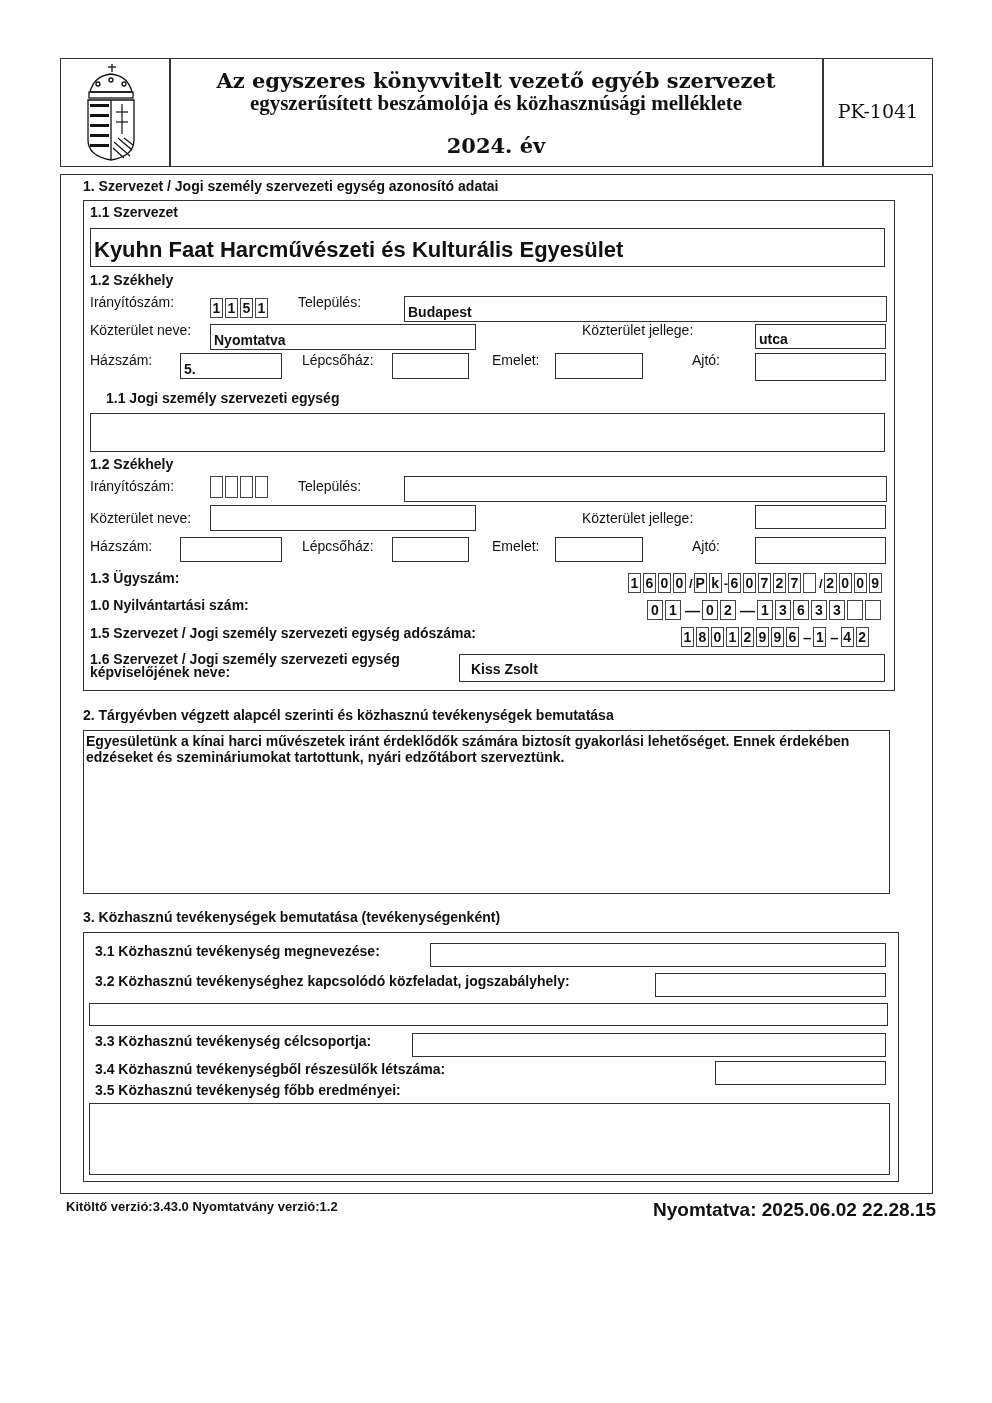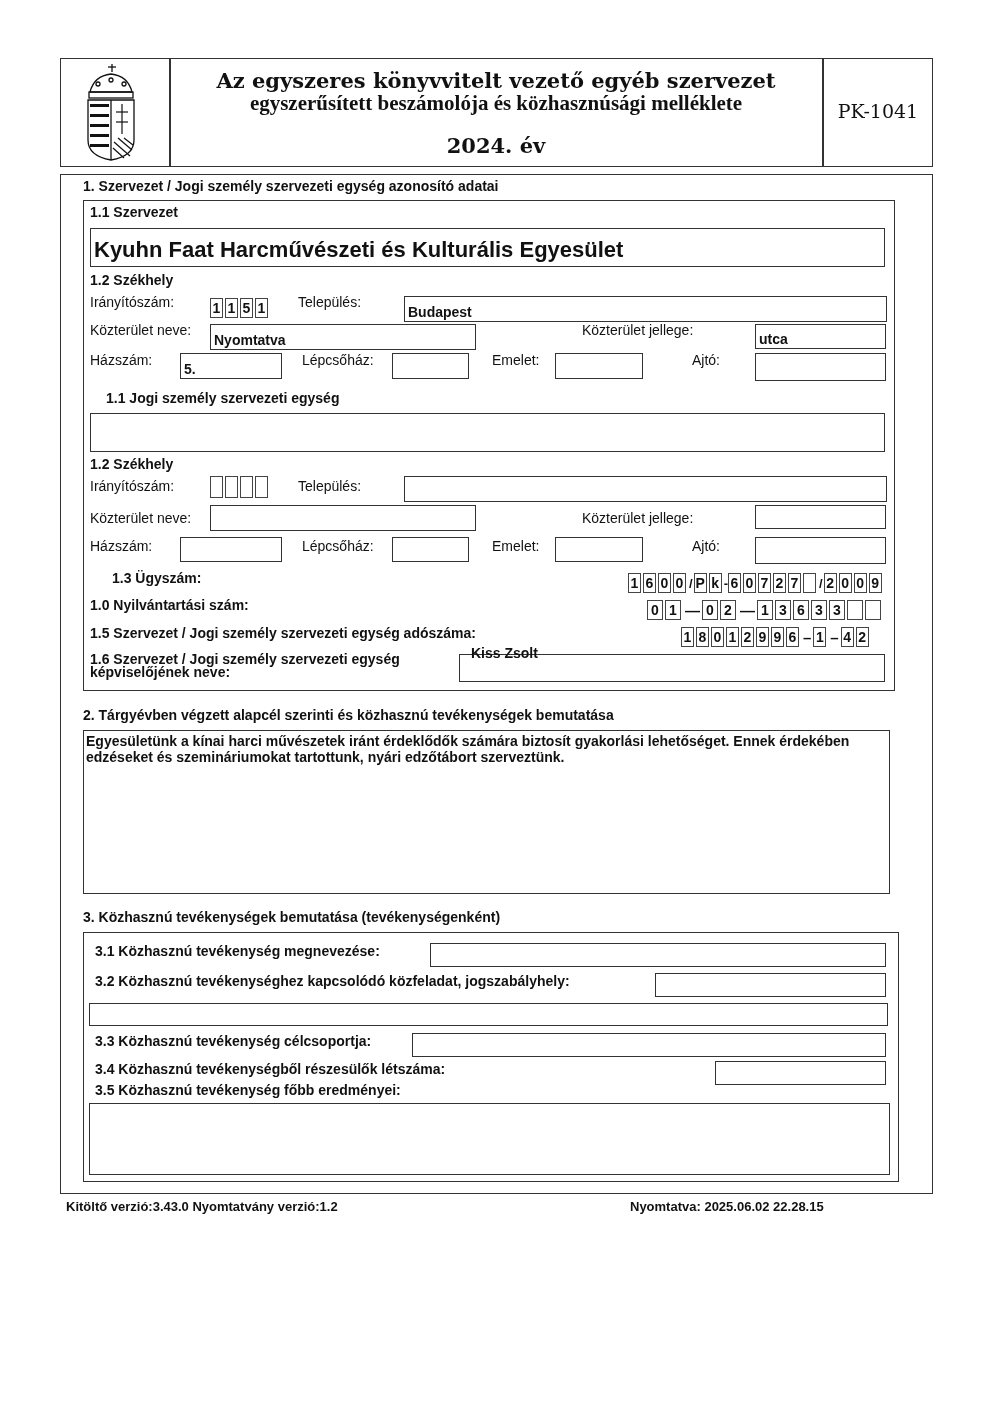--- a/index.html
+++ b/index.html
@@ -147,21 +147,21 @@
 </div>
 <div class="lbl" style="left:492px; top:538px;">Emelet:</div>
 <div class="box" style="left:555px; top:537px; width:88px; height:25px;">
   <span class="val"></span>
 </div>
 <div class="lbl" style="left:692px; top:538px;">Ajtó:</div>
 <div class="box" style="left:755px; top:537px; width:131px; height:27px;">
   <span class="val"></span>
 </div>
 
-<div class="lbl b" style="left:90px; top:570px;margin-left:22px;">1.3 Ügyszám:</div>
+<div class="lbl b" style="left:90px; top:570px;">1.3 Ügyszám:</div>
 <div class="cells" style="left:628px; top:572px;">
   <div class="cell">1</div>
   <div class="cell">6</div>
   <div class="cell">0</div>
   <div class="cell">0</div>
   <span class="sep" style="padding:0 1px; font-size:13px;">/</span>
   <div class="cell">P</div>
   <div class="cell">k</div>
   <span class="sep" style="padding:0; font-size:13px;">-</span>
   <div class="cell">6</div>
@@ -207,21 +207,21 @@
   <span class="sep">–</span>
   <div class="cell">1</div>
   <span class="sep">–</span>
   <div class="cell">4</div>
   <div class="cell">2</div>
 </div>
 
 <div class="lbl b" style="left:90px; top:652px; line-height:14px;">1.6 Szervezet / Jogi személy szervezeti egység</div>
 <div class="lbl b" style="left:90px; top:665px; line-height:14px;">képviselőjének neve:</div>
 <div class="box" style="left:459px; top:654px; width:426px; height:28px;">
-  <span class="val" style="bottom:20px;padding-left:8px;">Kiss Zsolt</span>
+  <span class="val" style="bottom:4px;padding-left:8px;">Kiss Zsolt</span>
 </div>
 
 <div class="lbl b" style="left:83px; top:707px;">2. Tárgyévben végzett alapcél szerinti és közhasznú tevékenységek bemutatása</div>
 <div class="box" style="left:83px; top:730px; width:807px; height:164px;">
   <div style="position:absolute; left:2px; top:2px; right:18px; font-size:14px; font-weight:bold; line-height:16px;">Egyesületünk a kínai harci művészetek iránt érdeklődők számára biztosít gyakorlási lehetőséget. Ennek érdekében edzéseket és szemináriumokat tartottunk, nyári edzőtábort szerveztünk.</div>
 </div>
 
 <div class="lbl b" style="left:83px; top:909px;">3. Közhasznú tevékenységek bemutatása (tevékenységenként)</div>
 <div class="box" style="left:83px; top:932px; width:816px; height:250px;"></div>
 
@@ -247,13 +247,13 @@
 <div class="box" style="left:715px; top:1061px; width:171px; height:24px;">
   <span class="val"></span>
 </div>
 
 <div class="lbl b" style="left:95px; top:1082px;">3.5 Közhasznú tevékenység főbb eredményei:</div>
 <div class="box" style="left:89px; top:1103px; width:801px; height:72px;">
   <span class="val" style="top:2px; bottom:auto;"></span>
 </div>
 
 <div class="lbl b" style="left:66px; top:1199px; font-size:13px;">Kitöltő verzió:3.43.0 Nyomtatvány verzió:1.2</div>
-<div class="lbl b" style="left:630px; top:1199px; font-size:13px;">Nyomtatva: 2025.06.02 22.28.15</div>
+<div class="lbl b" style="left:653px; top:1199px; font-size:19px;">Nyomtatva: 2025.06.02 22.28.15</div>
 
 </body></html>

